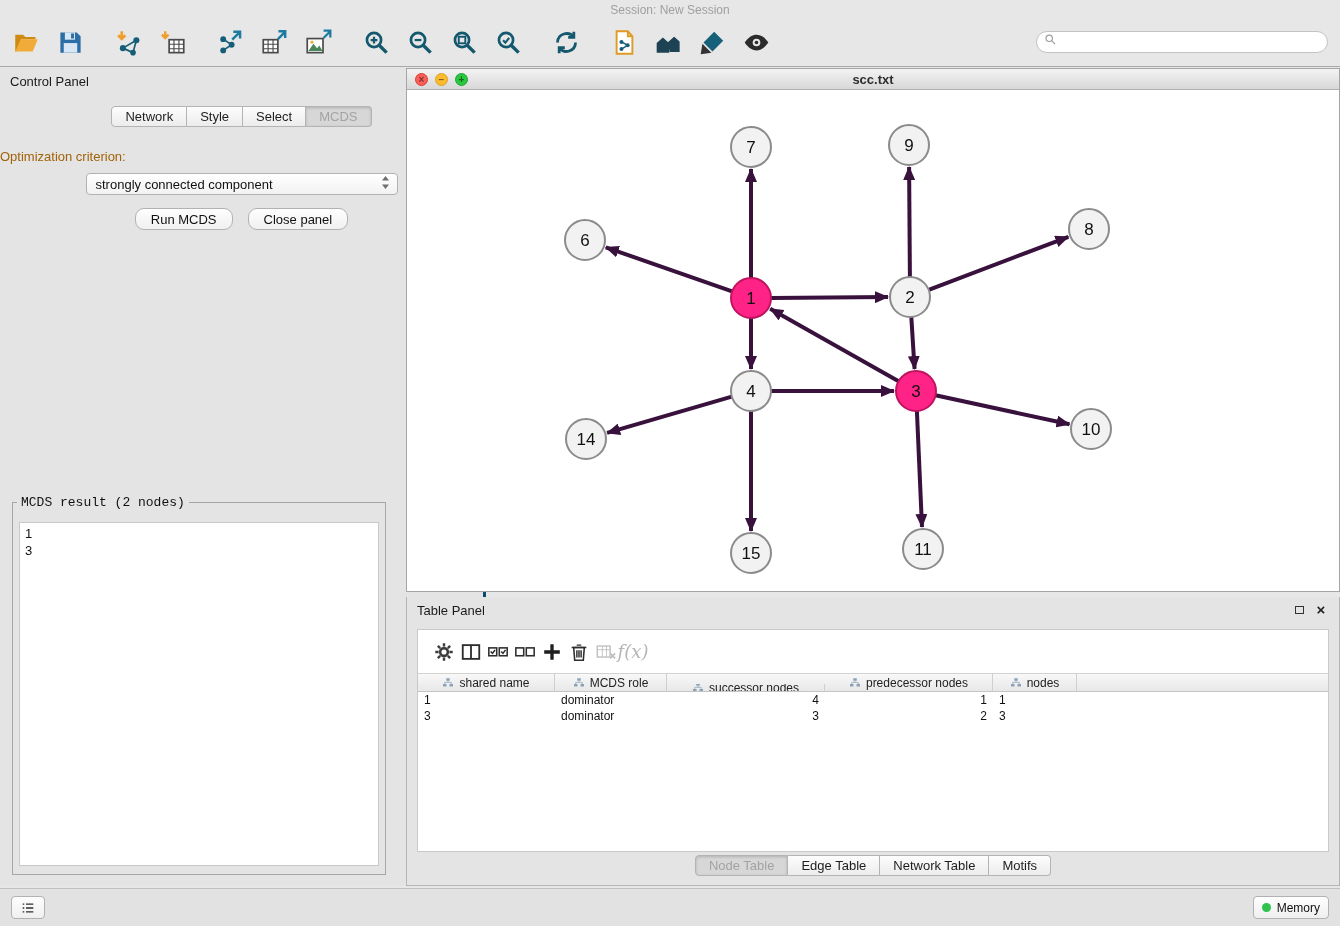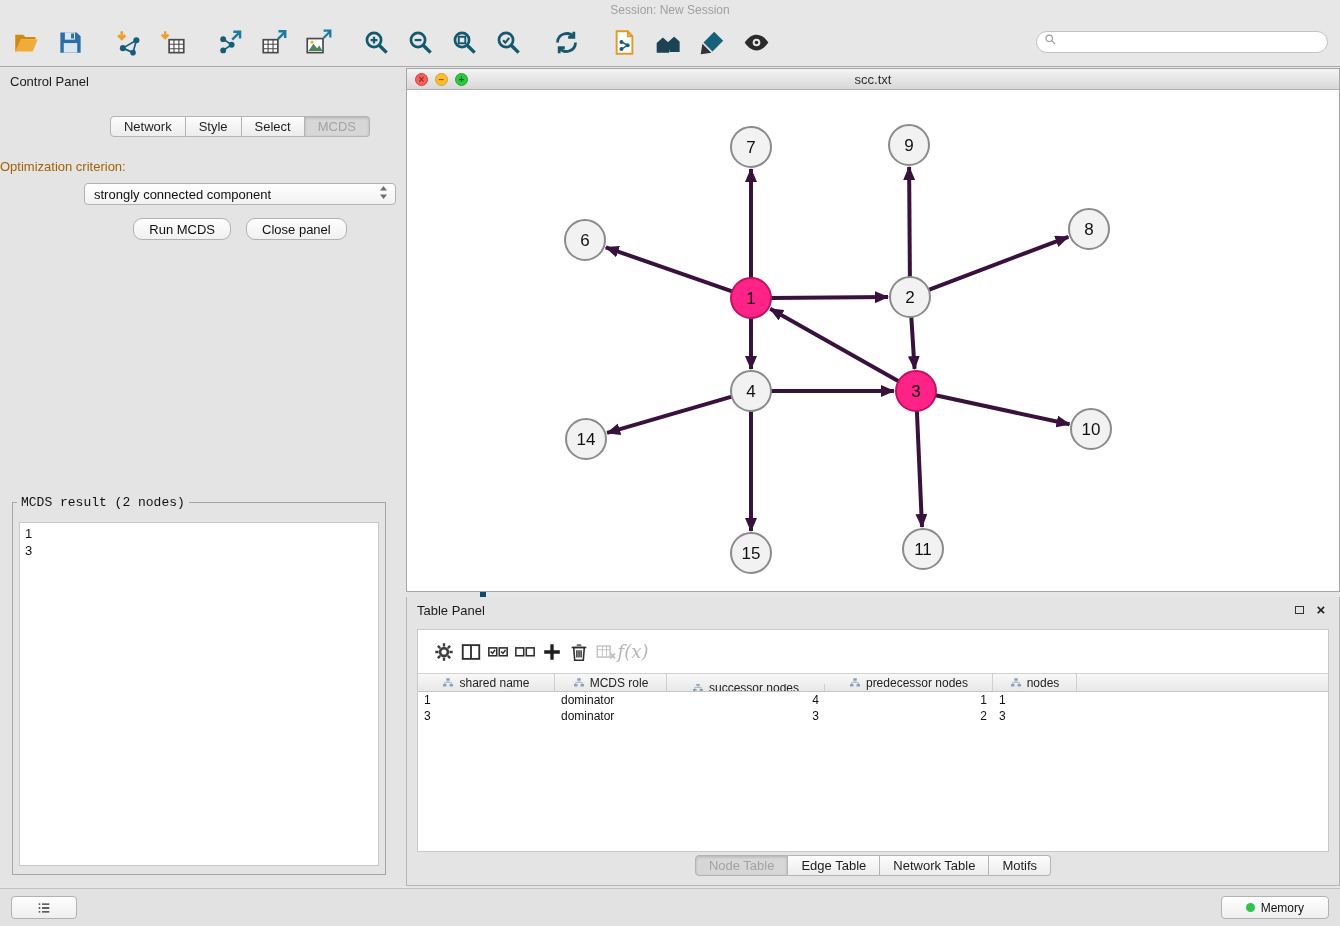--- a/index.html
+++ b/index.html
@@ -34,22 +34,22 @@
   
   .seg { display:flex; justify-content:center; }
   .seg-tab { font-size:13px; padding:2px 13px; background:linear-gradient(#fdfdfd,#ececec);
              border:1px solid #b4b4b4; border-left:none; color:#1d1d1d; cursor:pointer; height:21px; line-height:16px; }
   .seg-tab:first-child { border-left:1px solid #b4b4b4; border-radius:4px 0 0 4px; }
   .seg-tab:last-child { border-radius:0 4px 4px 0; }
   .seg-tab.selected { background:#d7d7d7; color:#a3a3a3; box-shadow:inset 0 1px 3px rgba(0,0,0,.18); }
 
   
   .control-panel { position:absolute; left:0; top:68px; width:486px; height:818px; background:#e4e4e4;
-                   border-right:6px solid #0c4a6e; }
-  .cp-tabs { margin-top:22px; }
+                   border-right:3px solid #0c4a6e; }
+  .cp-tabs { margin-top:12px; }
   .opt-label { text-align:left; margin-top:22px; font-size:13px; color:#a16207; }
   .dropdown { margin:9px auto 12px; width:312px; height:22px; border:1px solid #b2b2b2; border-radius:4px;
               background:linear-gradient(#ffffff,#f2f2f2); display:flex; align-items:center;
               font-size:13px; padding:0 7px 0 9px; cursor:pointer; color:#111; }
   .dropdown .dd-value { flex:1; }
   .cp-buttons { display:flex; justify-content:center; gap:15px; margin-top:13px; }
   .mac-btn { height:22px; padding:0 15px; font-size:13px; color:#111; border:1px solid #b2b2b2; border-radius:9px;
              background:linear-gradient(#fefefe,#f0f0f0); cursor:pointer; font-family:"Liberation Sans", sans-serif; }
   .result-box { position:absolute; left:12px; top:427px; width:374px; height:380px;
                 border:1px solid #a6a6a6; background:transparent; }
@@ -61,21 +61,21 @@
   
   .net-window { position:absolute; left:406px; top:68px; width:934px; height:524px; background:#fff;
                 border:1px solid #a5a5a5; }
   .net-titlebar { position:relative; height:21px; background:linear-gradient(#f3f3f3,#d8d8d8);
                   border-bottom:1px solid #b0b0b0; display:flex; align-items:center; padding:0 8px; gap:7px; }
   .tl { width:13px; height:13px; border-radius:50%; font-size:10px; line-height:11px; text-align:center;
         color:rgba(0,0,0,.5); cursor:pointer; font-weight:bold; }
   .tl.red { background:#f9605a; border:1px solid #de3a34; }
   .tl.yellow { background:#fdbc2f; border:1px solid #dfa023; }
   .tl.green { background:#2ac840; border:1px solid #1fa62f; }
-  .net-title { position:absolute; left:0; right:0; text-align:center; font-size:13px; font-weight:normal;
+  .net-title { position:absolute; left:0; right:0; text-align:center; font-size:13px; font-weight:bold;
                color:#2e2e2e; pointer-events:none; }
   .net-canvas { position:absolute; left:0; right:0; top:21px; bottom:0; background:#fff; }
 
   
   .table-panel { position:absolute; left:406px; top:597px; width:934px; height:289px; background:#e4e4e4;
                  border:1px solid #b5b5b5; border-top:none; }
   .tp-content { position:absolute; left:10px; right:10px; top:32px; height:223px; background:#fff;
                 border:1px solid #c9c9c9; overflow:hidden; }
   .tp-toolbar { height:43px; display:flex; align-items:center; gap:3px; padding:0 14px; }
   .tp-icon { width:24px; height:24px; display:flex; align-items:center; justify-content:center; cursor:pointer; }
@@ -89,21 +89,21 @@
   .td { font-size:12px; color:#111; padding:1px 6px; overflow:hidden; white-space:nowrap; }
   .tp-footer { position:absolute; left:0; right:0; bottom:0; height:40px; display:flex;
                align-items:center; justify-content:center; }
 
   
   .statusbar { position:absolute; left:0; right:0; top:888px; height:38px; background:#e2e2e2;
                border-top:1px solid #c0c0c0; display:flex; align-items:center; justify-content:space-between;
                padding:0 11px; }
   .status-btn { height:23px; min-width:27px; display:flex; align-items:center; justify-content:center; gap:6px;
                 border:1px solid #b2b2b2; border-radius:4px; background:linear-gradient(#fefefe,#efefef);
-                cursor:pointer; font-size:12px; color:#111; padding:0 24px; }
+                cursor:pointer; font-size:12px; color:#111; padding:0 8px; }
   .mem-dot { width:9px; height:9px; border-radius:50%; background:#2fc24d; display:inline-block; }
 </style>
 </head>
 <body>
 
 <div class="window">
 
   <div class="titlebar">
     <span>Session: New Session</span>
   </div>

